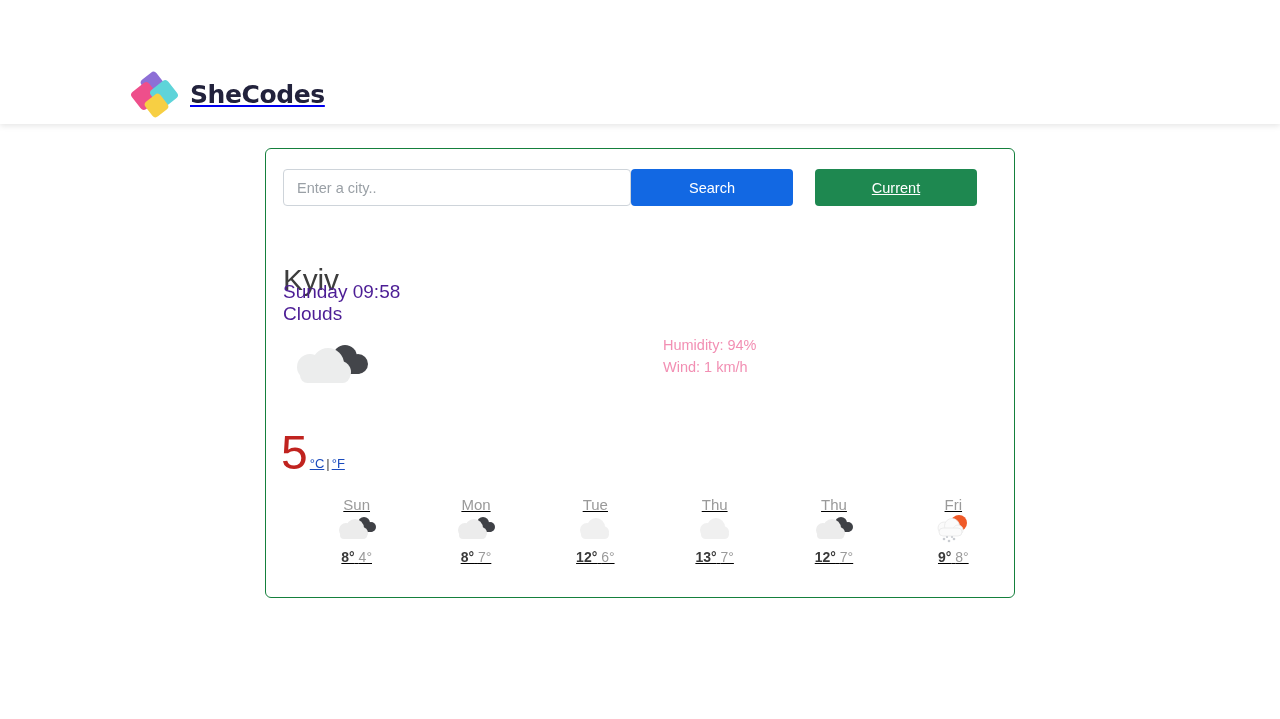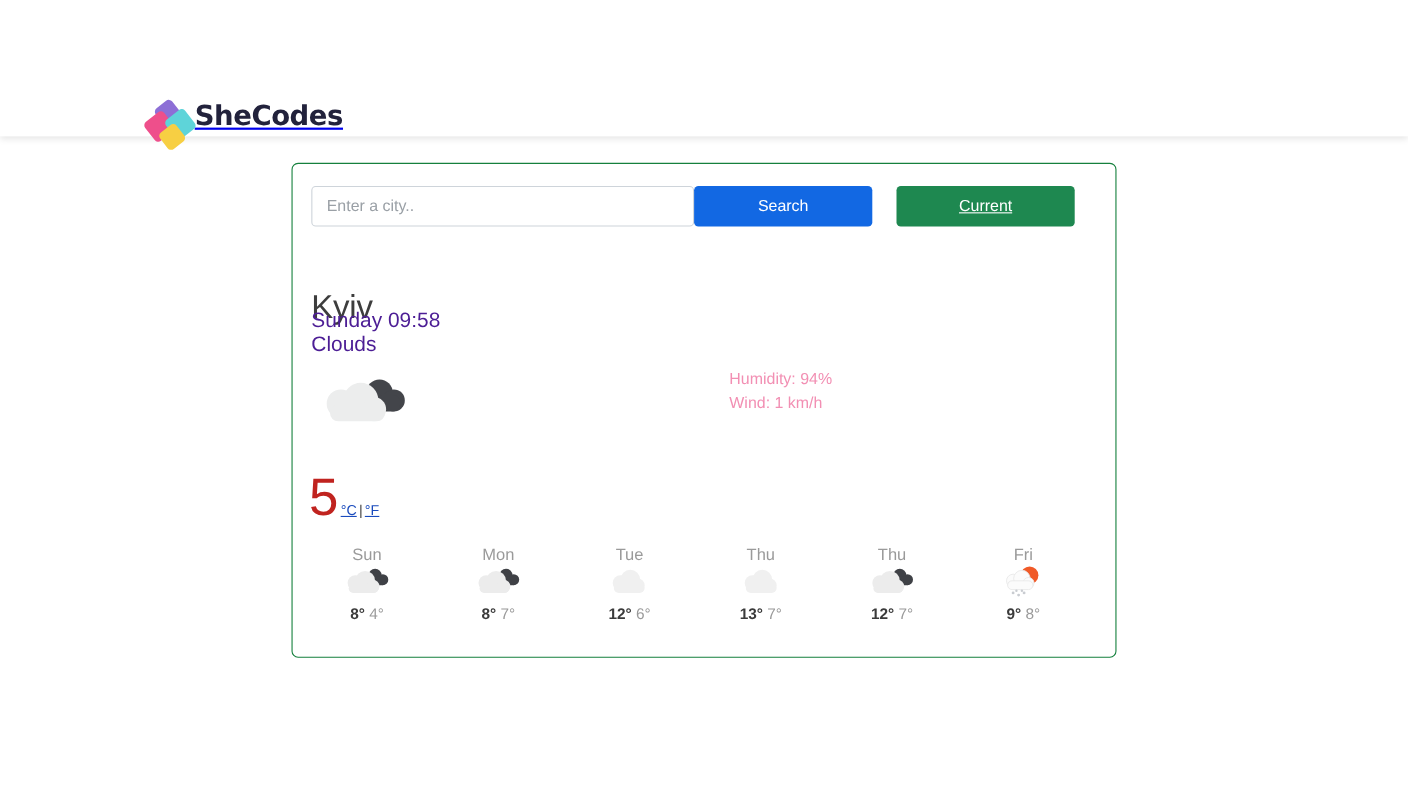--- a/index.html
+++ b/index.html
@@ -21,22 +21,22 @@
     height: 124px;
     background: #ffffff;
     box-shadow: 0 2px 6px rgba(0,0,0,0.10);
     z-index: 5;
   }
   .brand {
     position: absolute;
     left: 133px;
     top: 72px;
     display: flex;
-    gap: 0;
-    margin-top: 19px;
+    align-items: center;
+    gap: 13px;
   }
   .brand-mark {
     position: relative;
     width: 44px;
     height: 44px;
   }
   .brand-mark i {
     position: absolute;
     display: block;
     border-radius: 4px;
@@ -161,24 +161,25 @@
   }
   .unit-links a {
     color: #1a4bbd;
     text-decoration: underline;
   }
   .unit-sep { color: #444; padding: 0 2px; }
 
   
   .forecast {
     position: absolute;
-    left: 8px;
+    left: 31px;
     top: 348px;
     width: 716px;
     display: flex;
+    text-decoration: underline;
   }
   .forecast-day {
     flex: 1 1 0;
     text-align: center;
   }
   .fc-label {
     font-size: 15px;
     color: #9a9a9a;
     line-height: 1;
   }

